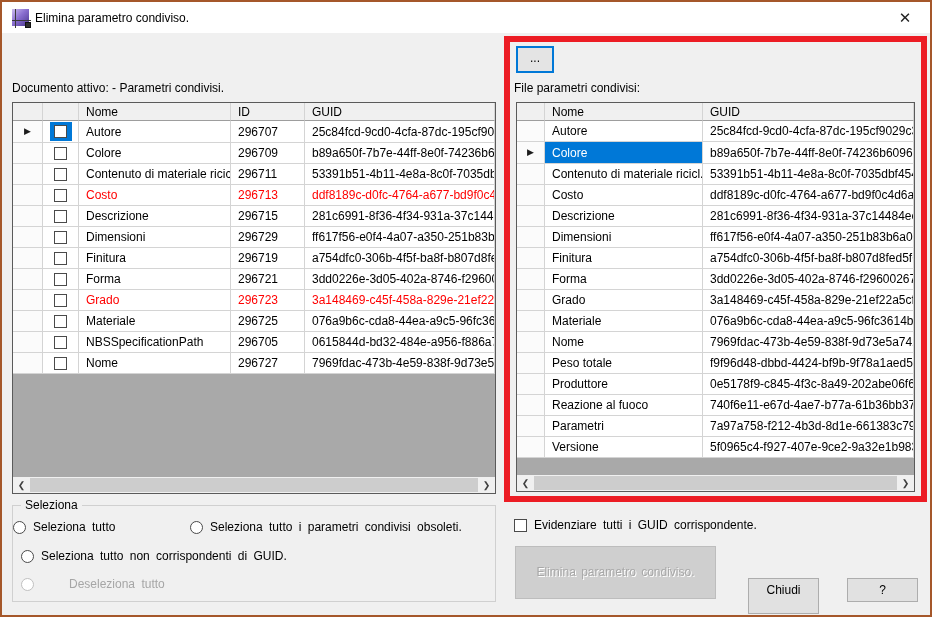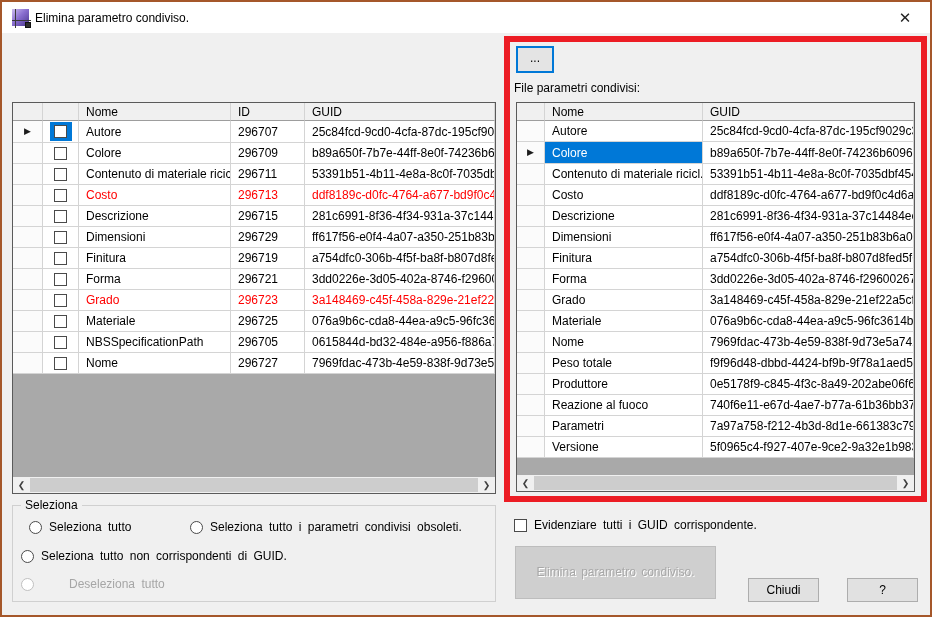--- a/index.html
+++ b/index.html
@@ -75,35 +75,35 @@
   }
 
   
   .btn { position:absolute; background:#e1e1e1; border:1px solid #adadad;
     text-align:center; color:#000; cursor:default; }
   #browse-btn { left:514px; top:44px; width:38px; height:27px;
     border:2px solid #0078d7; background:#e4e4e4; line-height:21px; }
   #delete-btn { left:513px; top:544px; width:201px; height:53px;
     background:#cfcfcf; border:1px solid #bdbdbd; color:#a8a8a8;
     text-shadow:1px 1px 0 #ffffff; line-height:51px; word-spacing:2px; }
-  #close-btn  { left:746px; top:576px; width:71px; height:24px; line-height:22px;text-align:center; }
+  #close-btn  { left:746px; top:576px; width:71px; height:36px; line-height:22px;text-align:center; }
   #help-btn   { left:845px; top:576px; width:71px; height:24px; line-height:22px; }
 
   
   .groupbox { position:absolute; left:10px; top:503px; width:484px; height:97px;
     border:1px solid #d0d0d0; }
   .groupbox-label { position:absolute; top:-8px; left:8px; background:#f0f0f0;
     padding:0 4px; }
   .option { position:absolute; white-space:nowrap; word-spacing:3px;
     display:flex; align-items:center; }
   .radio { width:13px; height:13px; border:1px solid #4a4a4a; border-radius:50%;
     background:#ffffff; margin-right:7px; flex:0 0 auto; }
   .option.disabled { color:#a6a6a6;gap:28px; }
   .option.disabled .radio { border-color:#c0c0c0; }
-  #opt-0 { left:16px;  top:14px; }
+  #opt-0 { left:0;  top:14px; }
   #opt-1 { left:177px; top:14px; }
   #opt-2 { left:8px;  top:43px; }
   #opt-3 { left:8px;  top:71px; }
 
   
   .footer-check { position:absolute; left:512px; top:516px; display:flex;
     align-items:center; word-spacing:3px; }
   .footer-check .cb { margin-right:7px; }
 </style>
 </head>
@@ -112,20 +112,21 @@
 <div class="window">
 
   <div class="titlebar">
     <span class="app-icon">
         <span class="handle"></span>
       </span>
     <span class="window-title">Elimina parametro condiviso.</span>
     <span class="close-x">✕</span>
   </div>
 
+  <div class="section-label" id="left-label">Documento attivo: - Parametri condivisi.</div>
 
   <div class="grid" id="left-grid">
     <table>
       <colgroup>
         <col style="width:30px">
           <col style="width:36px">
           <col style="width:152px">
           <col style="width:74px">
           <col>
       </colgroup>

